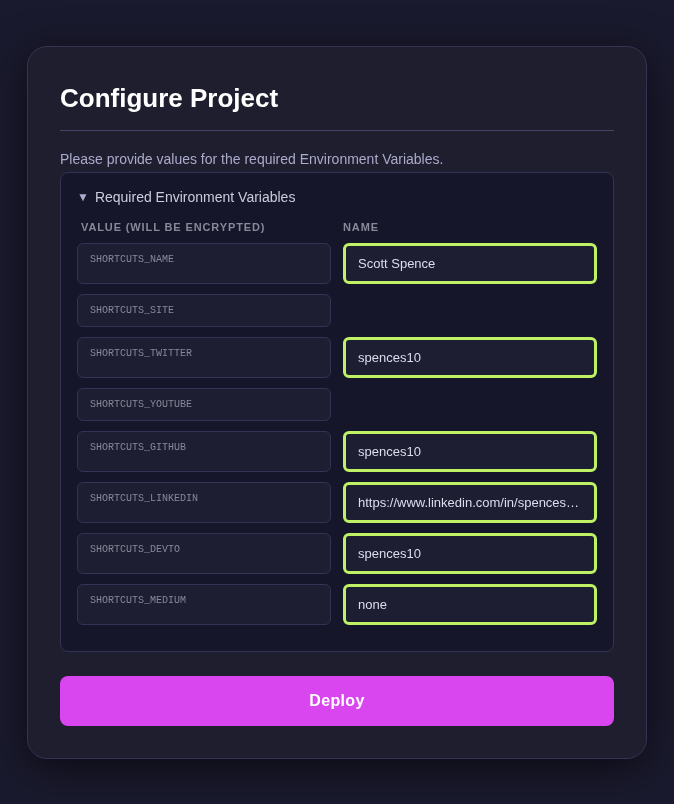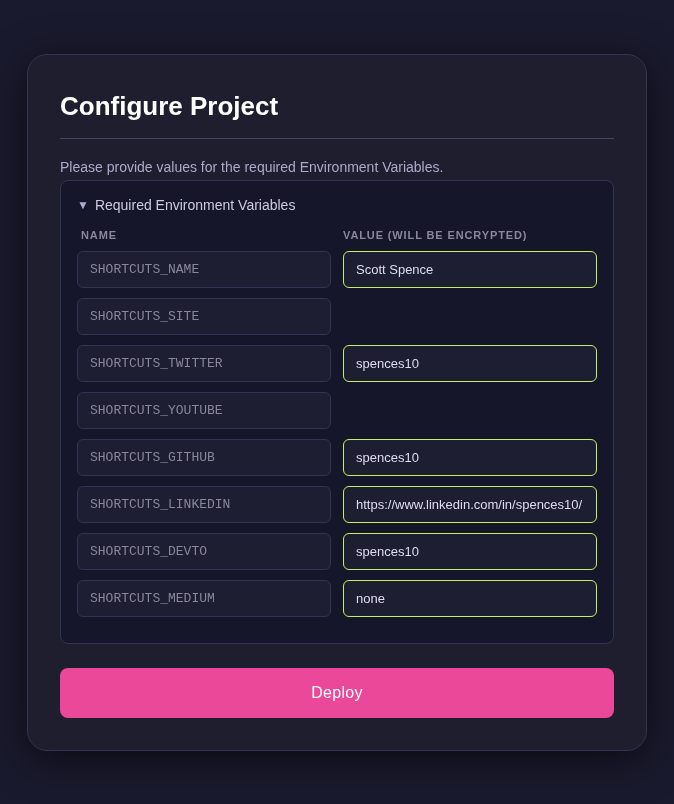--- a/index.html
+++ b/index.html
@@ -90,46 +90,46 @@
       gap: 12px;
       margin-bottom: 10px;
     }
 
     .env-name-field {
       background-color: #1e1e32;
       border: 1px solid #333355;
       border-radius: 6px;
       padding: 10px 12px;
       color: #888899;
-      font-size: 13px;
+      font-size: 10px;
       font-family: 'Courier New', monospace;
       white-space: nowrap;
       overflow: hidden;
       text-overflow: ellipsis;
     }
 
     .env-value-field {
       background-color: #1e1e32;
-      border: 1px solid #bef264;
+      border: 3px solid #bef264;
       border-radius: 6px;
       padding: 10px 12px;
       color: #ddddee;
       font-size: 13px;
       white-space: nowrap;
       overflow: hidden;
       text-overflow: ellipsis;
     }
 
     .deploy-button {
       width: 100%;
       padding: 16px;
-      background-color: #ec4899;
+      background-color: #d946ef;
       color: #ffffff;
       font-size: 16px;
-      font-weight: 400;
+      font-weight: 700;
       border: none;
       border-radius: 8px;
       cursor: pointer;
       letter-spacing: 0.02em;
       transition: background-color 0.2s;
     }
   </style>
 </head>
 <body>
 
@@ -138,22 +138,22 @@
   <hr class="divider">
   <p class="description">Please provide values for the required Environment Variables.</p>
 
   <div class="env-section">
     <div class="section-header">
       <span class="arrow">▼</span>
       <span>Required Environment Variables</span>
     </div>
 
     <div class="columns-header">
+      <span class="col-label">VALUE (WILL BE ENCRYPTED)</span>
       <span class="col-label">NAME</span>
-      <span class="col-label">VALUE (WILL BE ENCRYPTED)</span>
     </div>
 
     <div id="env-rows-container">
     <div class="env-row">
           <div class="env-name-field">SHORTCUTS_NAME</div>
           <div class="env-value-field">Scott Spence</div>
         </div>
         <div class="env-row">
           <div class="env-name-field">SHORTCUTS_SITE</div>
         </div>

